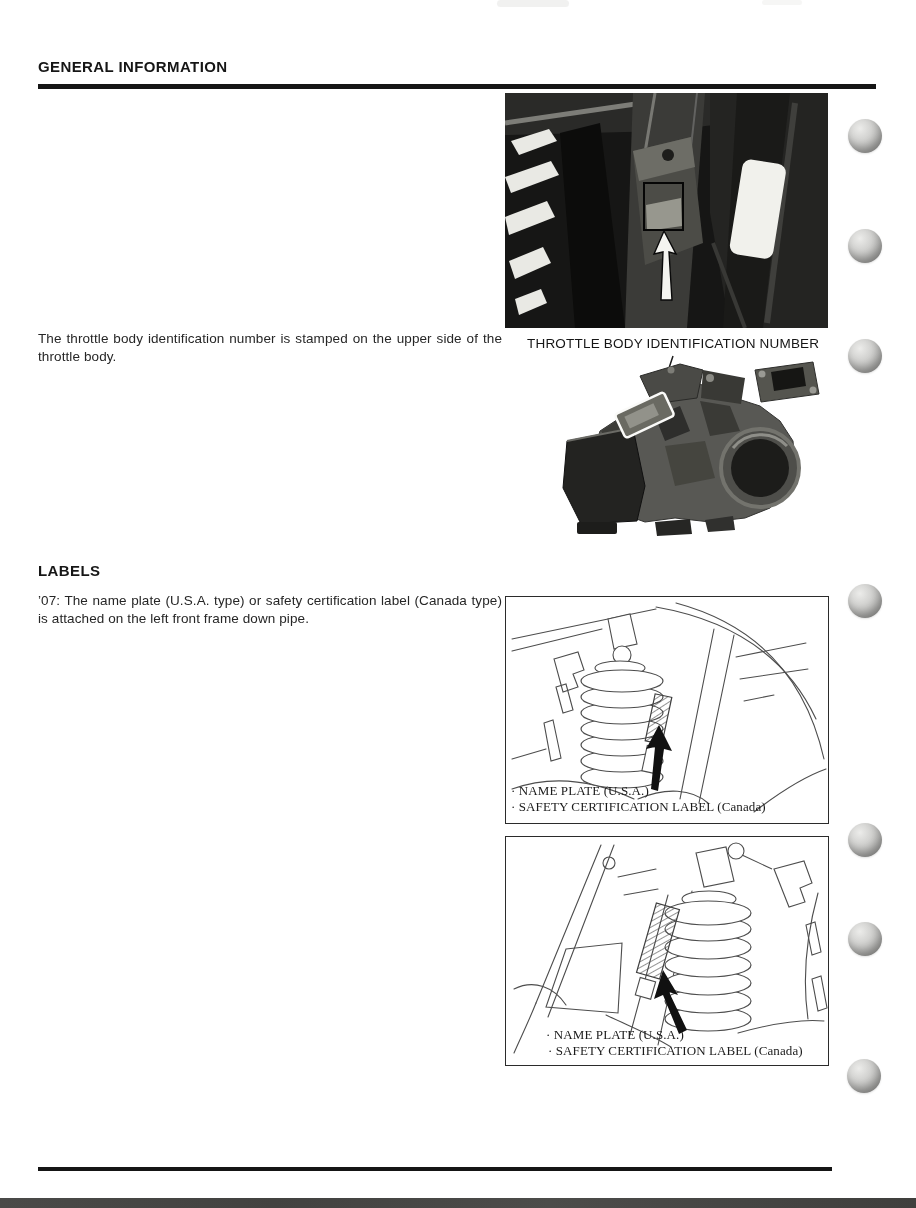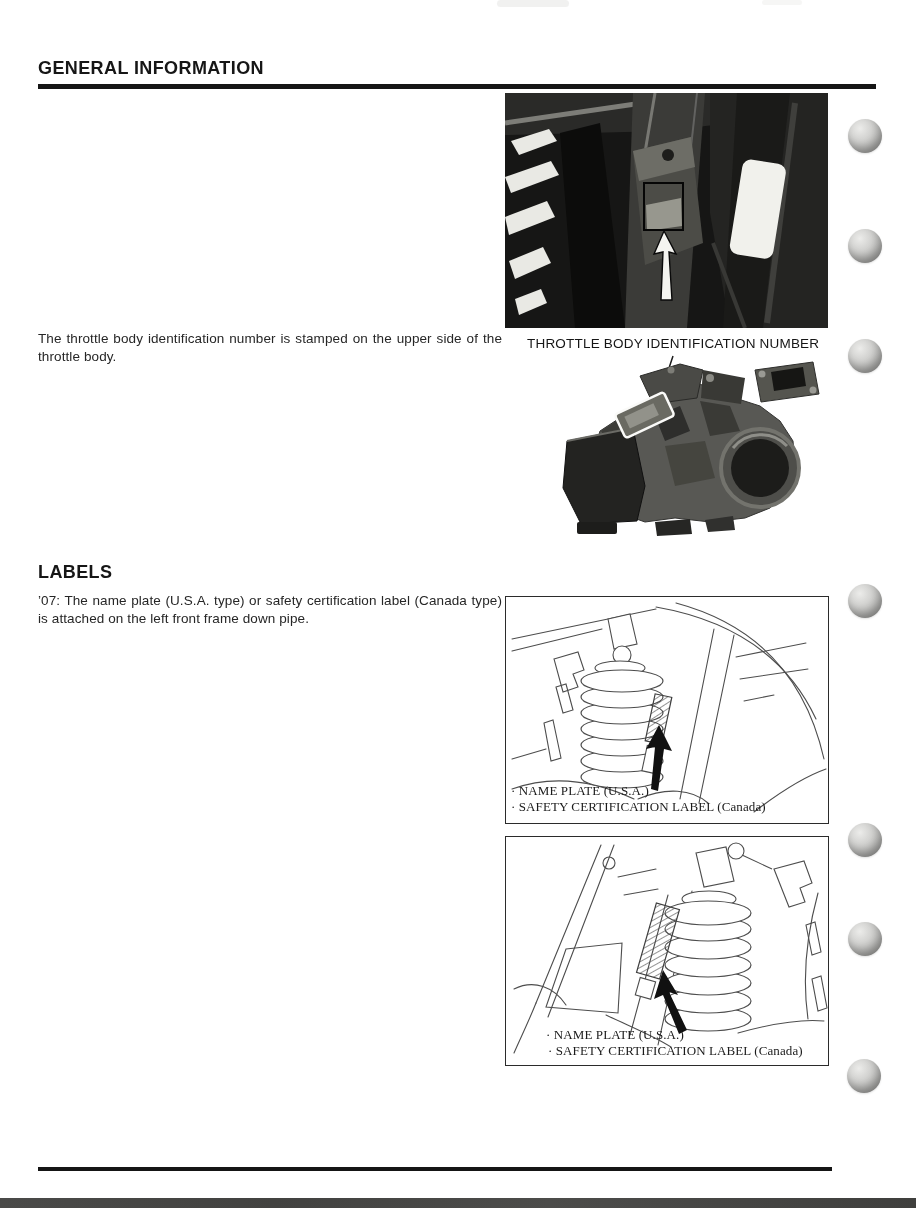--- a/index.html
+++ b/index.html
@@ -1,19 +1,19 @@
 <!DOCTYPE html>
 <html><head>
 <meta charset="utf-8">
 <style>
   html,body{margin:0;padding:0;background:#ffffff;}
   #page{position:relative;width:916px;height:1208px;background:#ffffff;overflow:hidden;
         font-family:"Liberation Sans","DejaVu Sans",sans-serif;color:#1f1f1f;}
   .abs{position:absolute;}
-  .h1{font-size:18px;font-weight:bold;letter-spacing:.4px;color:#161616;}
+  .h1{font-size:15px;font-weight:bold;letter-spacing:.4px;color:#161616;}
   .rule{background:#151515;}
   .para{width:464px;font-size:13.5px;line-height:17.5px;text-align:justify;text-align-last:left;
         color:#262626;letter-spacing:.1px;}
   .photo{background:#141414;overflow:hidden;}
   .callout-label{background:#ffffff;border:2px solid #0d0d0d;font-size:13px;letter-spacing:.2px;
         color:#111;display:flex;align-items:center;justify-content:center;white-space:nowrap;}
   .free-label{font-size:13.5px;letter-spacing:.2px;color:#161616;white-space:nowrap;}
   .linebox{background:#ffffff;border:1px solid #2b2b2b;overflow:hidden;font-family:Liberation Serif, serif;}
   .cap{position:absolute;font-size:13px;letter-spacing:.1px;color:#1b1b1b;white-space:nowrap;}
   .ball{width:34px;height:34px;border-radius:50%;

